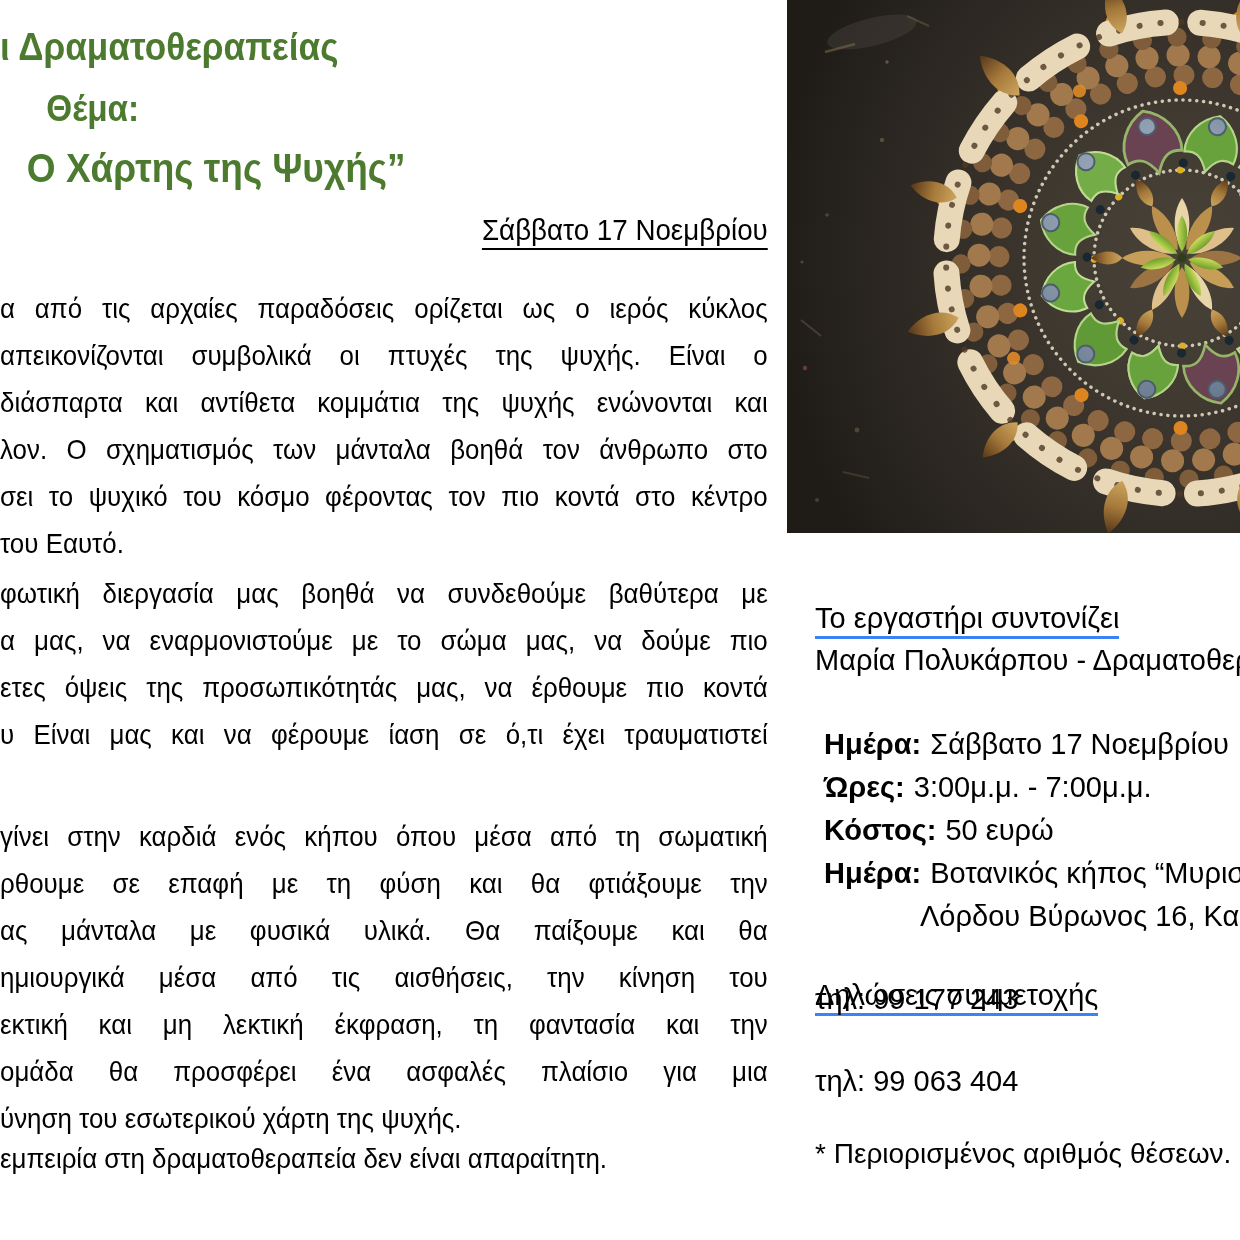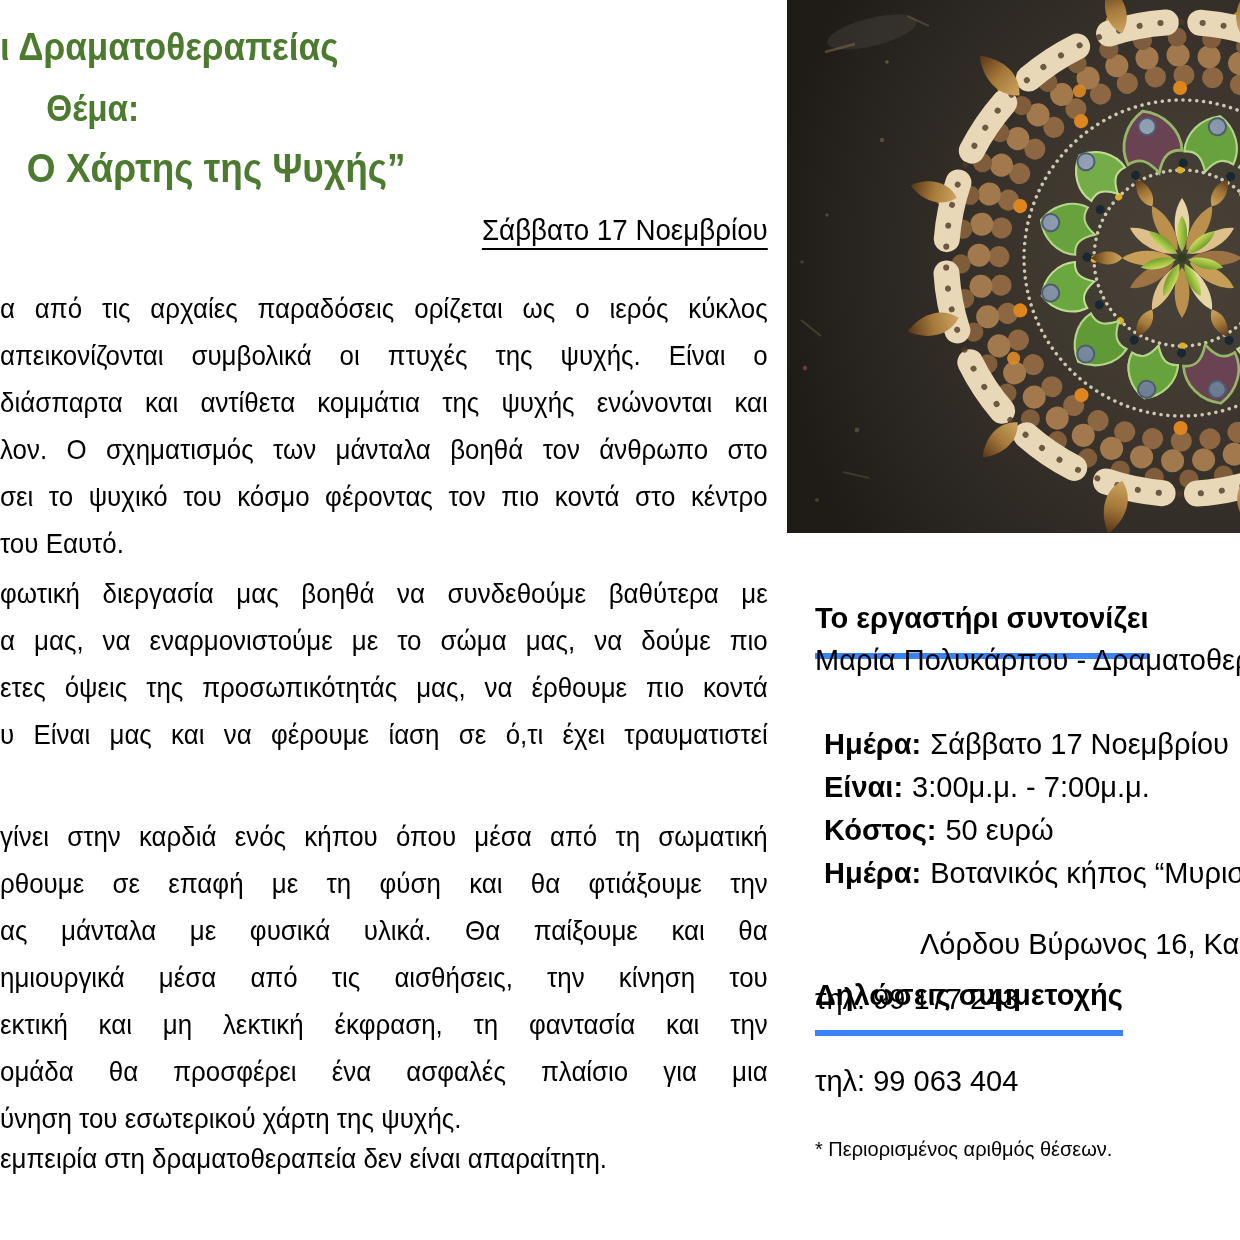--- a/index.html
+++ b/index.html
@@ -17,26 +17,26 @@
   .daterow span{border-bottom:2px solid #000;padding-bottom:2px;}
   .para{font-size:28px;line-height:47px;}
   .p1{top:285px}.p2{top:570px}.p3{top:813px}.p4{top:1135px}
   .jl{display:block;text-align:justify;text-align-last:justify;}
   .ll{display:block;}
 
   
   .rc{position:absolute;left:815px;top:0;width:425px;font-size:29px;}
   .rc>div{position:absolute;white-space:nowrap;}
   .clip{max-width:425px;overflow:hidden;}
-  .rh{font-weight:bold;border-bottom:6px solid #3b82f6;padding-bottom:18px;}
+  .rh{font-weight:normal;border-bottom:3px solid #3b82f6;padding-bottom:1px;}
   .fh{top:602px}.fn{top:644px}
   .rowd{top:728px}.rowh{top:771px}.rowc{top:814px}.rowv{top:857px}
-  .addr2{top:900px;left:105px;margin-top:28px;}
+  .addr2{top:900px;left:105px;}
   .rg{top:979px}.ph1{top:983px}.ph2{top:1065px}
-  .note{top:1138px;font-size:20px;}
+  .note{top:1138px;font-size:28px;}
   .rc b{margin-right:9px;margin-left:9px;}
 
   
   .photo{position:absolute;left:787px;top:0;width:453px;height:533px;}
   .photo svg{display:block;}
 </style>
 </head>
 <body>
 
 <div id="canvas">
@@ -223,21 +223,21 @@
   </div>
 
   <div class="rc">
     <div class="rh fh">Το εργαστήρι συντονίζει</div>
     <div class="fn clip">Μαρία Πολυκάρπου - Δραματοθερ</div>
 
     <div class="rowd">
       <b>Ημέρα:</b><span>Σάββατο 17 Νοεμβρίου</span>
     </div>
     <div class="rowh">
-      <b>Είναι:</b><span>3:00μ.μ. - 7:00μ.μ.</span>
+      <b>Ώρες:</b><span>3:00μ.μ. - 7:00μ.μ.</span>
     </div>
     <div class="rowc">
       <b>Κόστος:</b><span>50 ευρώ</span>
     </div>
     <div class="rowv clip">
       <b>Ημέρα:</b><span>Βοτανικός κήπος “Μυρισ</span>
     </div>
     <div class="addr2 clip">Λόρδου Βύρωνος 16, Κα</div>
 
     <div class="rh rg">Δηλώσεις συμμετοχής</div>

